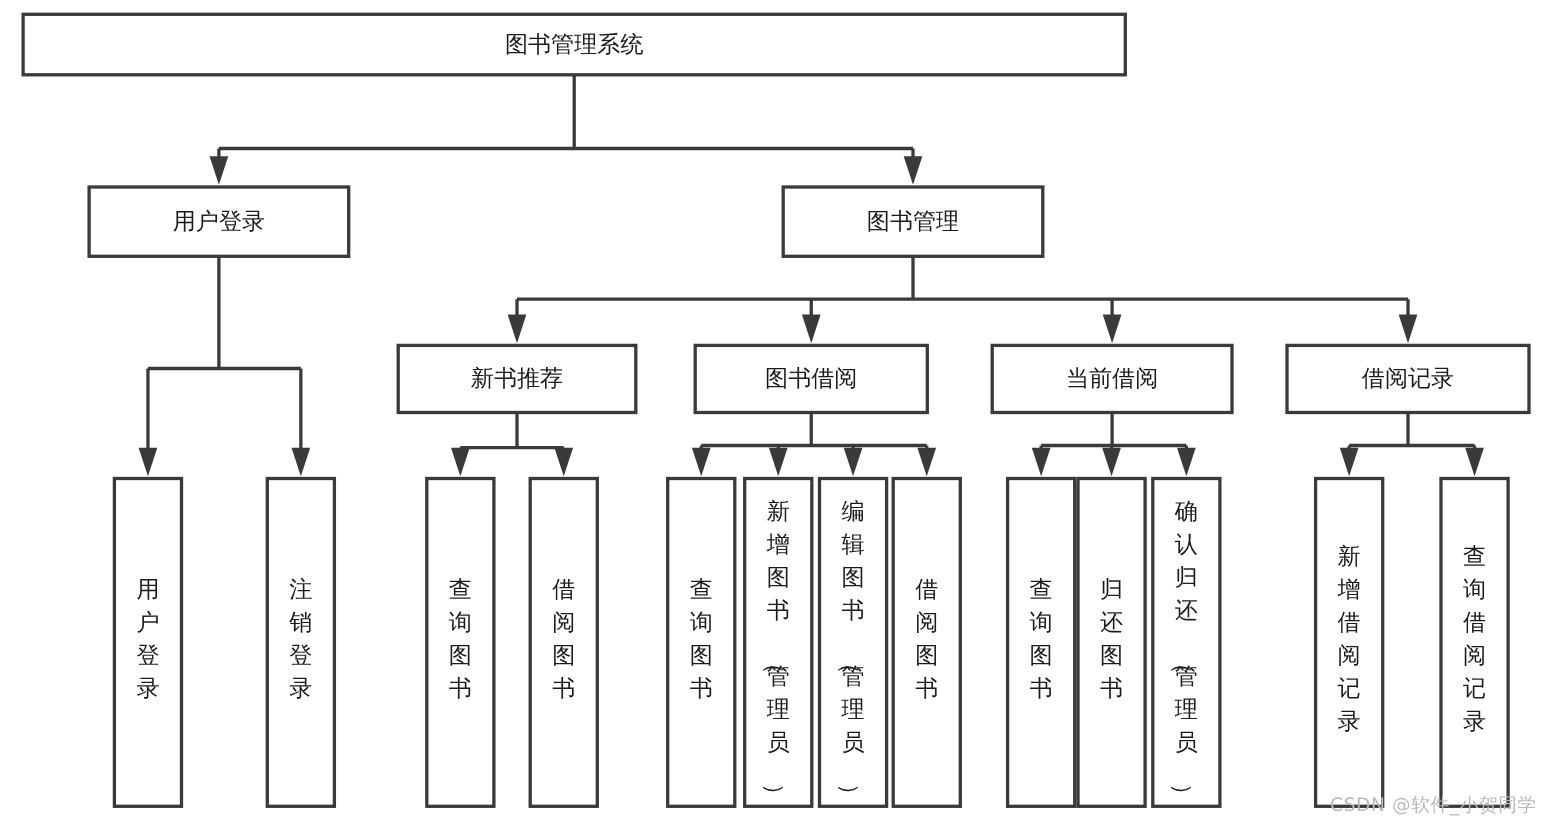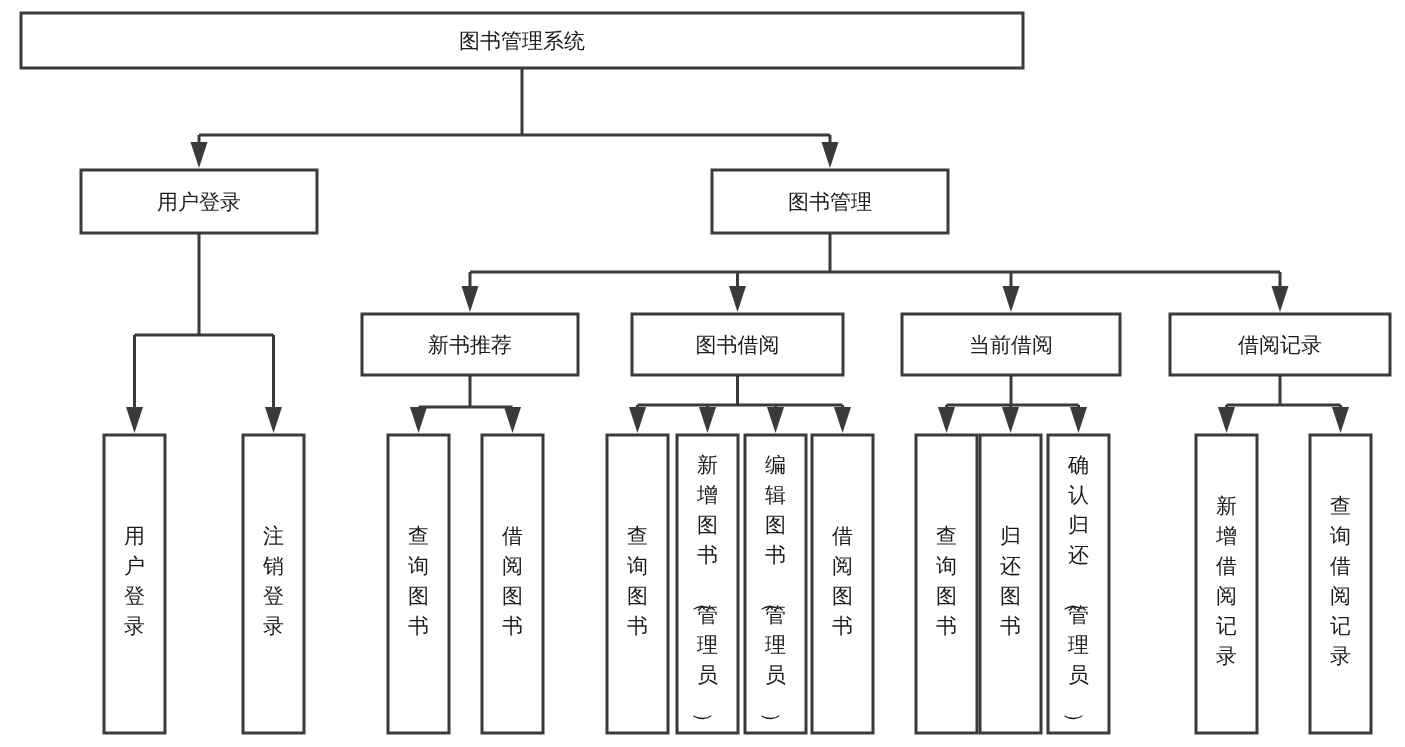--- a/index.html
+++ b/index.html
@@ -201,13 +201,14 @@
         <g>
           <rect class="node-box" x="1196" y="435" width="61" height="298"></rect>
           <text class="node-label-vert" x="1226.5" y="513"><tspan x="1226.5" dy="0">新</tspan><tspan x="1226.5" dy="30">增</tspan><tspan x="1226.5" dy="30">借</tspan><tspan x="1226.5" dy="30">阅</tspan><tspan x="1226.5" dy="30">记</tspan><tspan x="1226.5" dy="30">录</tspan></text>
         </g>
         <g>
           <rect class="node-box" x="1310" y="435" width="61" height="298"></rect>
           <text class="node-label-vert" x="1340.5" y="513"><tspan x="1340.5" dy="0">查</tspan><tspan x="1340.5" dy="30">询</tspan><tspan x="1340.5" dy="30">借</tspan><tspan x="1340.5" dy="30">阅</tspan><tspan x="1340.5" dy="30">记</tspan><tspan x="1340.5" dy="30">录</tspan></text>
         </g>
       </g>
   </svg>
+  <div class="watermark">CSDN @软件_小贺同学</div>
 </div>
 
 </body></html>

